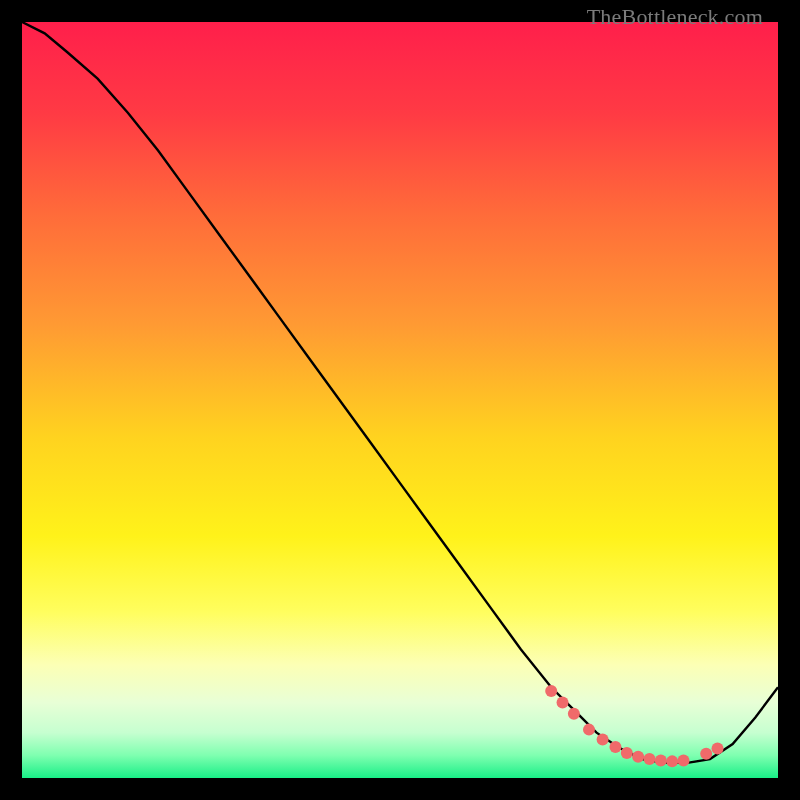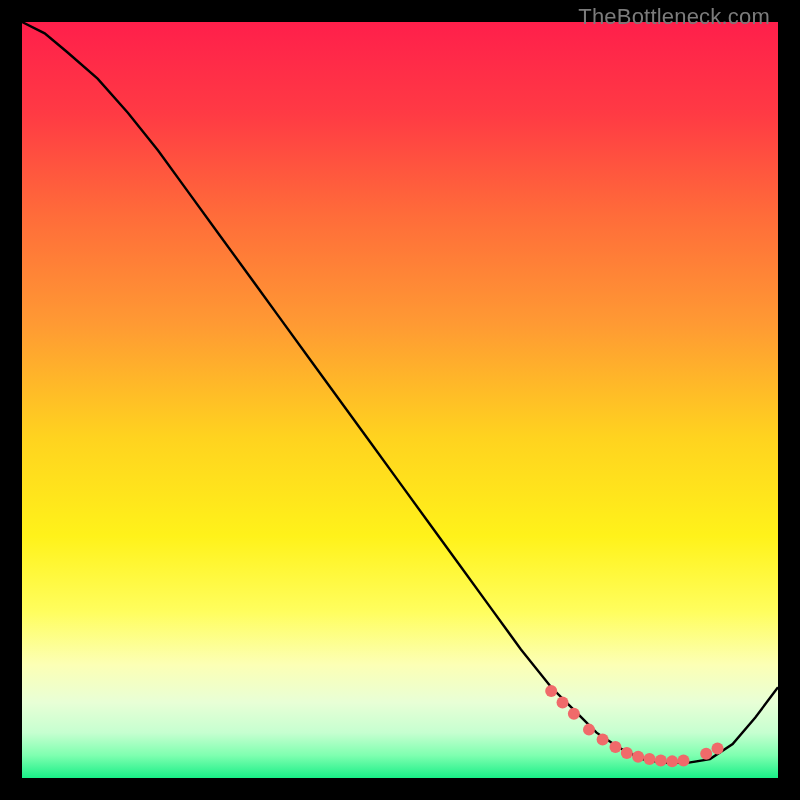--- a/index.html
+++ b/index.html
@@ -19,22 +19,22 @@
   .plot {
     position: absolute;
     left: 22px;
     top: 22px;
     width: 756px;
     height: 756px;
   }
   .watermark {
     position: absolute;
     top: 4px;
-    right: 30px;
-    font-family: Liberation Sans, sans-serif;
+    right: 37px;
+    font-family: Liberation Serif, serif;
     font-size: 22px;
     color: #7b7b7b;
     letter-spacing: 0.2px;
     user-select: none;
   }
 </style>
 </head>
 <body>
 
 <div class="stage">

